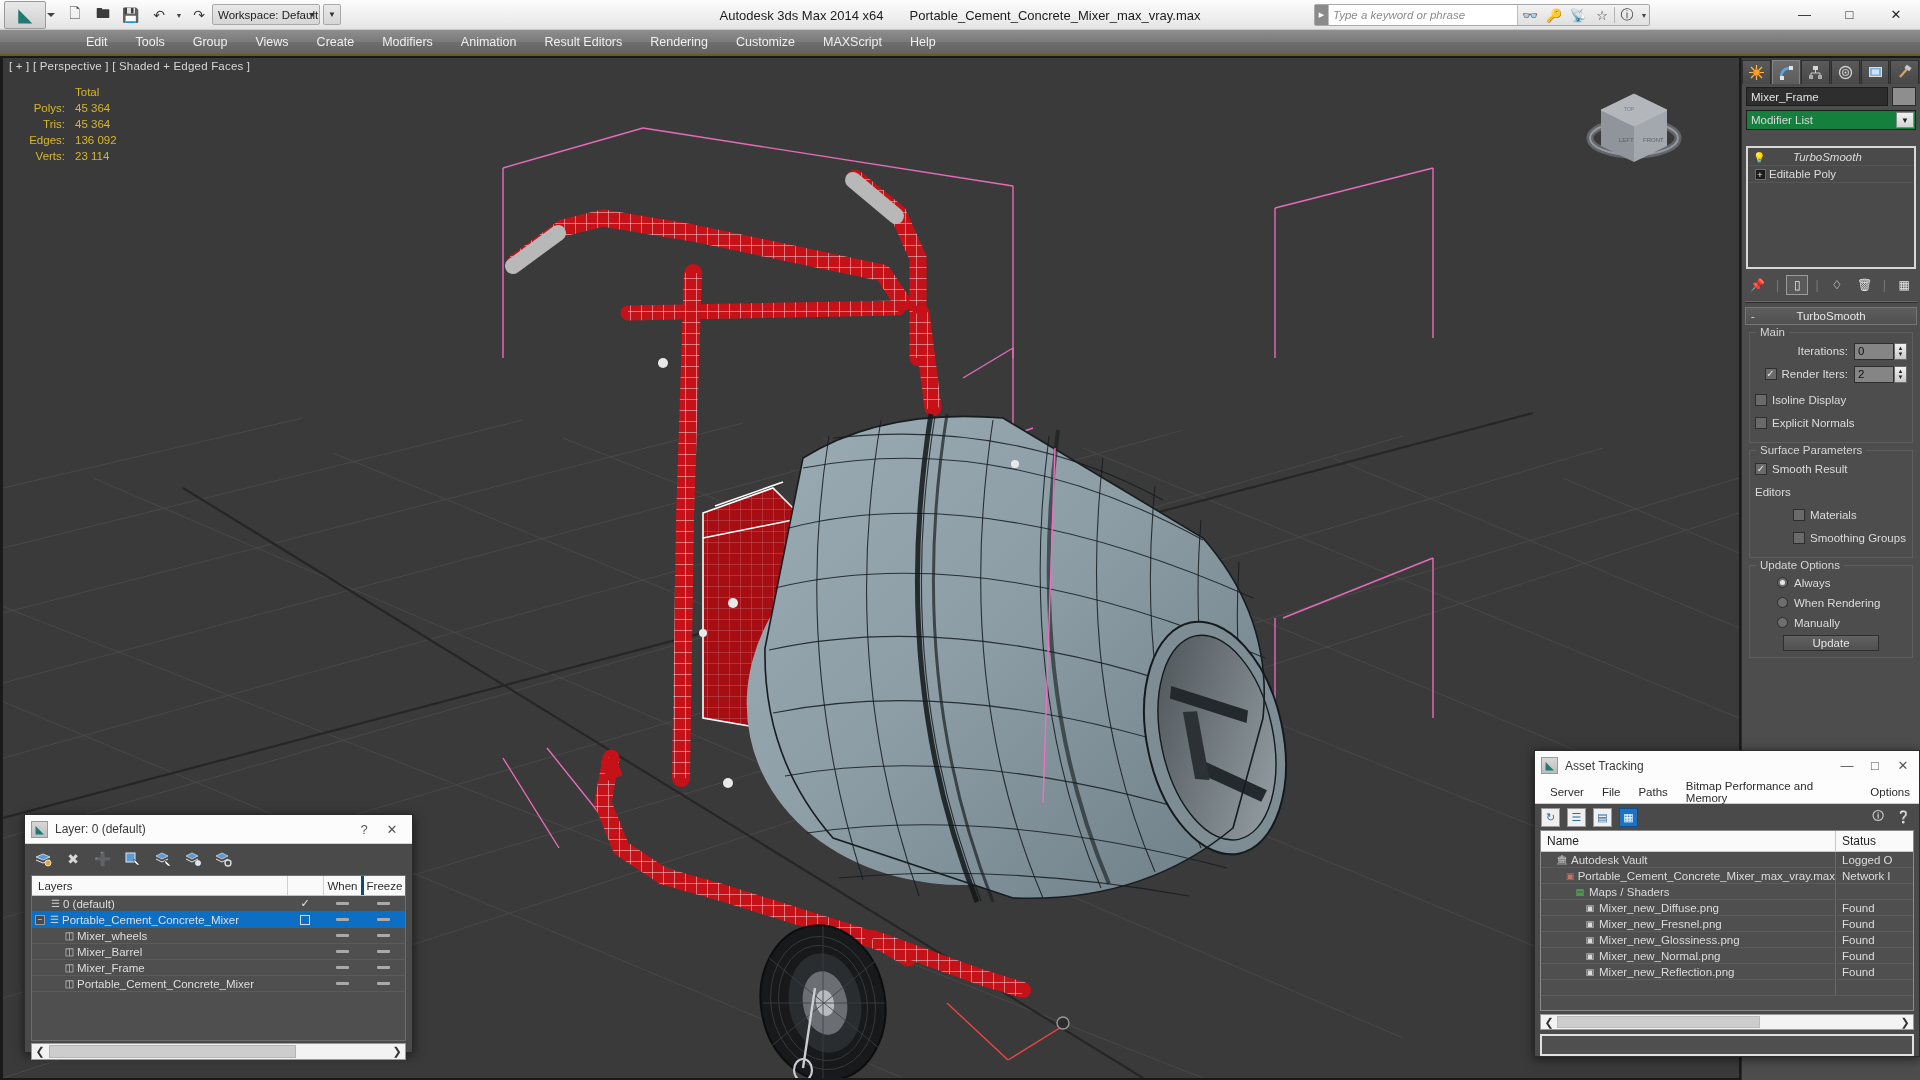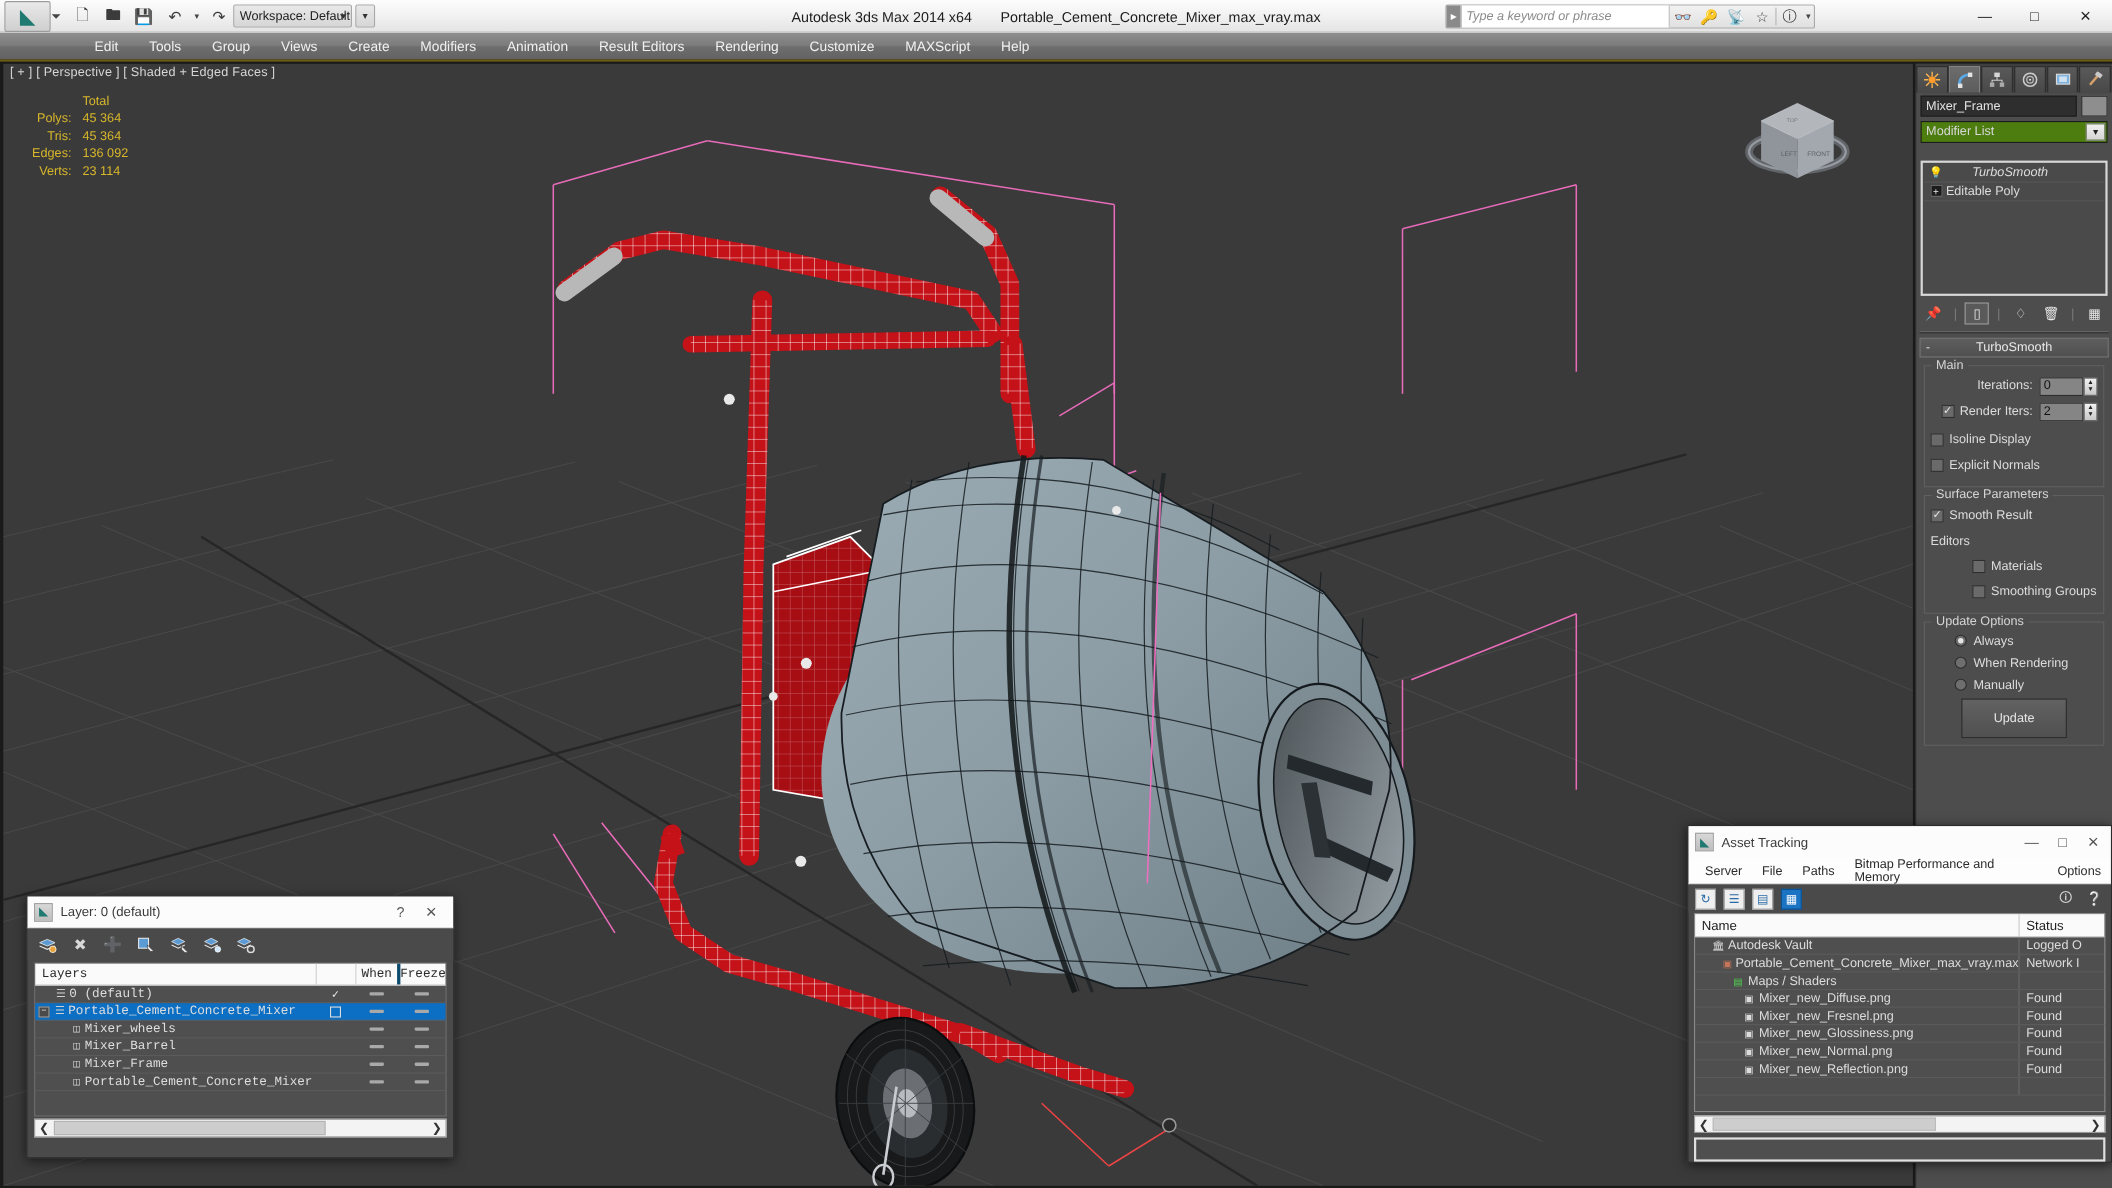--- a/index.html
+++ b/index.html
@@ -117,21 +117,21 @@
     display:flex;align-items:center;justify-content:center;
   }
   .cp-tab.active { background:linear-gradient(to bottom,#6d6d6d,#5c5c5c); border-color:#848484; }
   .cp-row { padding:3px 4px 0 4px; display:flex; gap:4px; }
   .name-field {
     flex:1; height:19px; background:#2e2e2e; border:1px solid #1d1d1d;
     color:#e2e2e2; font-size:11.5px; display:flex; align-items:center; padding-left:4px;
   }
   .color-swatch { width:24px; height:19px; background:#8e8e8e; border:1px solid #2b2b2b; }
   .modlist {
-    margin:4px 4px 16px 4px; height:20px; background:#4d7c0f; border:1px solid #1d1d1d;
+    margin:4px 4px 16px 4px; height:20px; background:#15803d; border:1px solid #1d1d1d;
     color:#d8d8d8; font-size:11.5px; display:flex; align-items:center; padding-left:4px; position:relative;
   }
   .modlist .caret {
     position:absolute; right:1px; top:1px; width:18px;height:16px;
     background:linear-gradient(to bottom,#f0f0f0,#d4d4d4); border:1px solid #888;
     display:flex;align-items:center;justify-content:center;font-size:8px;color:#222;
   }
   .stack {
     margin:4px 4px 0 4px; height:123px; background:#4a4a4a;
     border:2px solid #d8d8d8; padding:1px; overflow:hidden;
@@ -173,21 +173,21 @@
   }
   .spin-val { width:40px;height:17px;background:#858585;border:1px solid #2e2e2e; color:#111;
     font-size:11.5px; display:flex;align-items:center;padding-left:3px; }
   .spin-ar { width:13px;height:17px;background:linear-gradient(to bottom,#f2f2f2,#c8c8c8);
     border:1px solid #6a6a6a; display:flex;flex-direction:column;align-items:center;justify-content:center;
     font-size:6px; color:#222; line-height:6px; }
   .radio { width:11px;height:11px;border-radius:50%;background:#6e6e6e;border:1px solid #2b2b2b;
     margin-right:6px; display:flex;align-items:center;justify-content:center; }
   .radio .dot { width:5px;height:5px;border-radius:50%;background:#e6e6e6; }
   .upd-btn {
-    margin:4px auto 0 auto; width:96px; height:36px;
+    margin:4px auto 0 auto; width:96px; height:16px;
     background:linear-gradient(to bottom,#626262,#505050); border:1px solid #2e2e2e;
     display:flex;align-items:center;justify-content:center; font-size:11.5px; color:#e4e4e4;
   }
 
   
   .layers-dlg {
     position:absolute; left:24px; top:814px; width:389px; height:239px;
     background:#4a4a4a; border:1px solid #2b2b2b;
     box-shadow:0 2px 10px rgba(0,0,0,.6);
   }
@@ -196,21 +196,21 @@
     border-bottom:1px solid #d4d4d4;
   }
   .lt-icon { width:17px;height:17px; background:linear-gradient(to bottom,#d8d8d8,#bdbdbd);
     border:1px solid #999; display:flex;align-items:center;justify-content:center;
     font-size:10px; color:#1f7a72; font-weight:bold; margin-right:7px; }
   .lt-text { font-size:12px; color:#3a3a3a; flex:1; }
   .lt-btn { width:28px;height:22px;display:flex;align-items:center;justify-content:center;
     font-size:13px; color:#555; }
   .layers-toolbar { height:29px; display:flex; align-items:center; padding-left:8px; gap:10px; background:#4a4a4a; }
   .ltb { width:20px;height:20px;display:flex;align-items:center;justify-content:center;font-size:14px;color:#d8d8d8; }
-  .layers-list { margin:2px 6px 0 6px; border:1px solid #6d6d6d; background:#4f4f4f; height:140px;font-family:Liberation Mono, monospace; }
+  .layers-list { margin:2px 6px 0 6px; border:1px solid #6d6d6d; background:#4f4f4f; height:166px; }
   .ll-head { height:20px; display:flex; background:#fafafa; border-bottom:1px solid #c4c4c4; font-size:11.5px; color:#2a2a2a; }
   .ll-head .c1 { flex:1; padding-left:6px; display:flex;align-items:center; }
   .ll-head .c2 { width:36px; border-left:1px solid #d0d0d0; }
   .ll-head .c3 { width:38px; border-left:1px solid #d0d0d0; display:flex;align-items:center;justify-content:center; }
   .ll-head .c4 { width:44px; border-left:3px solid #0c4a6e; display:flex;align-items:center;justify-content:center; }
   .ll-row { height:16px; display:flex; align-items:center; font-size:11.5px; color:#dedede; border-bottom:1px solid #5b5b5b; }
   .ll-row.sel { background:#0d6fc4; }
   .ll-row .n { flex:1; display:flex; align-items:center; overflow:hidden; white-space:nowrap; }
   .ll-row .chkcol { width:36px; display:flex;align-items:center;justify-content:center; color:#e8e8e8; font-size:11px; }
   .ll-row .hidecol, .ll-row .frzcol { width:38px; display:flex;align-items:center;justify-content:center; }

